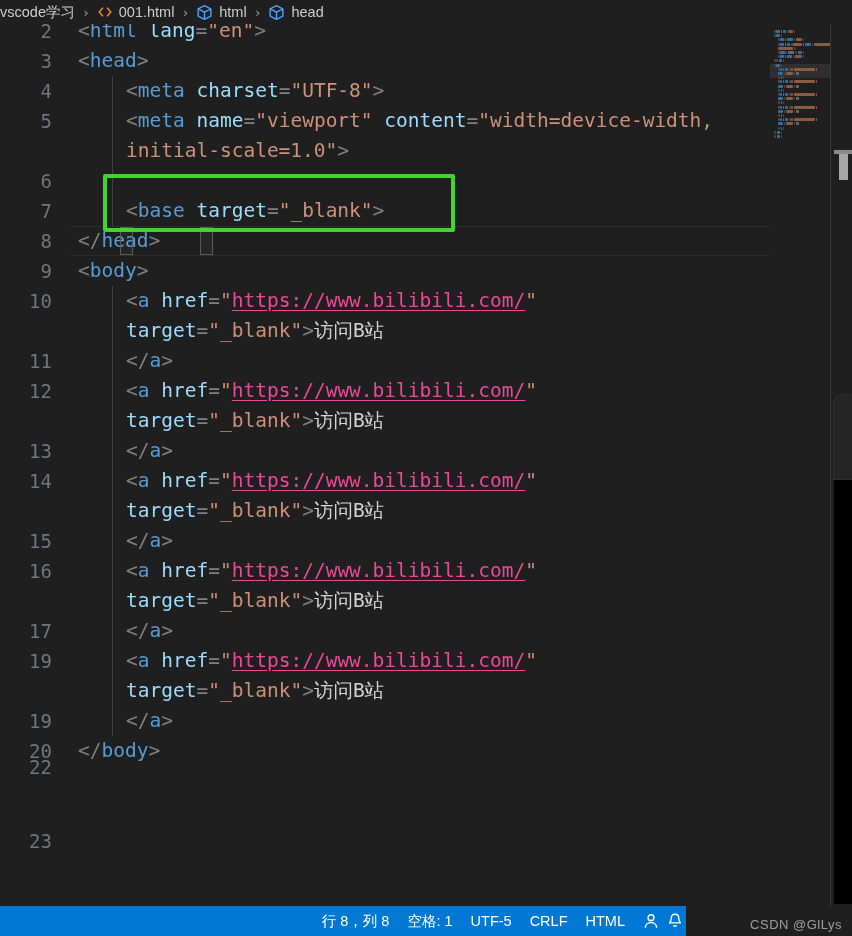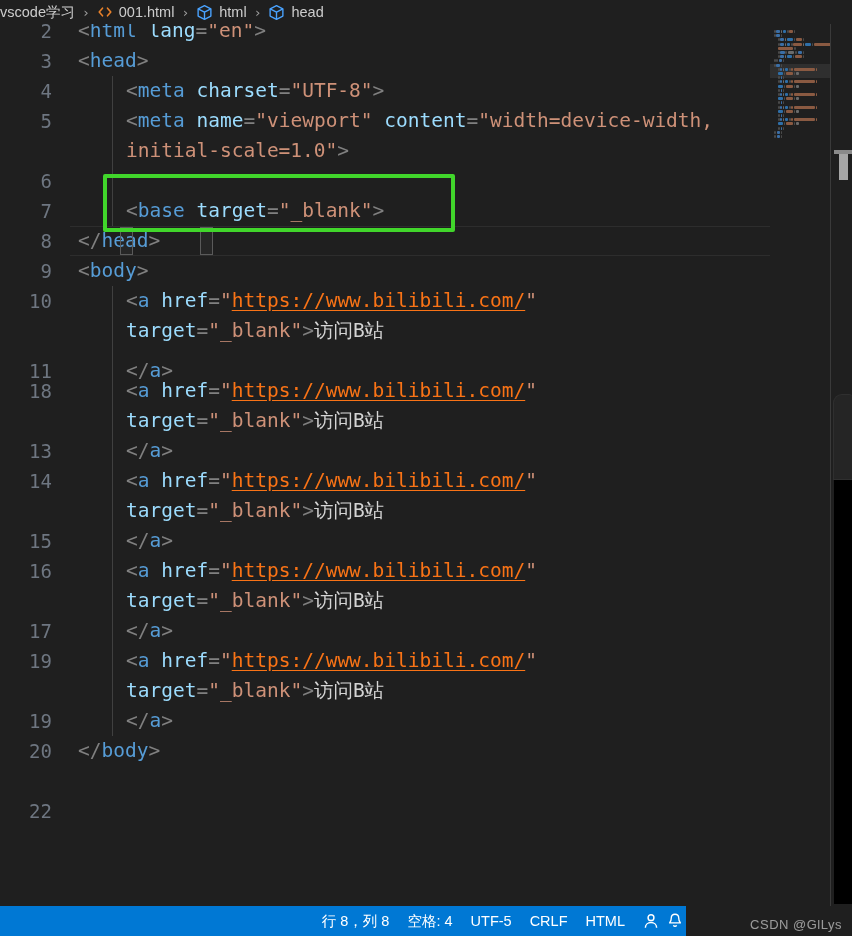--- a/index.html
+++ b/index.html
@@ -42,21 +42,21 @@
     white-space: pre; font-family: "DejaVu Sans Mono", monospace; letter-spacing: 0px;
   }
   .code.ind1 { left: 126px; }
 
   
   .t-punc  { color: #808080; }
   .t-tag   { color: #569cd6; }
   .t-attr  { color: #9cdcfe; }
   .t-str   { color: #ce9178; }
   .t-text  { color: #d4d4d4; }
-  .t-link  { color: #f97316; text-decoration: underline; text-underline-offset: 3px; }
+  .t-link  { color: #ec4899; text-decoration: underline; text-underline-offset: 3px; }
 
   
   .indent-guide {
     position: absolute; width: 1px; background: #404040; left: 112px;
   }
 
   
   .cur-line {
     position: absolute; left: 70px; width: 700px; height: 30px;
     border-top: 1px solid #2d2d2d; border-bottom: 1px solid #2d2d2d;
@@ -198,26 +198,26 @@
           <div class="ln">9</div>
           <div class="code"><span class="t-punc">&lt;</span><span class="t-tag">body</span><span class="t-punc">&gt;</span></div>
         </div>
         <div class="row" style="top: 262px;">
           <div class="ln">10</div>
           <div class="code ind1"><span class="t-punc">&lt;</span><span class="t-tag">a</span><span class="t-text"> </span><span class="t-attr">href</span><span class="t-punc">=</span><span class="t-str">"</span><span class="t-link">https://www.bilibili.com/</span><span class="t-str">"</span></div>
         </div>
         <div class="row" style="top: 292px;">
           <div class="code ind1"><span class="t-attr">target</span><span class="t-punc">=</span><span class="t-str">"_blank"</span><span class="t-punc">&gt;</span><span class="t-text">访问B站</span></div>
         </div>
-        <div class="row" style="top: 332px;">
+        <div class="row" style="top: 322px;">
           <div class="ln">11</div>
           <div class="code ind1"><span class="t-punc">&lt;/</span><span class="t-tag">a</span><span class="t-punc">&gt;</span></div>
         </div>
         <div class="row" style="top: 352px;">
-          <div class="ln">18</div>
+          <div class="ln">12</div>
           <div class="code ind1"><span class="t-punc">&lt;</span><span class="t-tag">a</span><span class="t-text"> </span><span class="t-attr">href</span><span class="t-punc">=</span><span class="t-str">"</span><span class="t-link">https://www.bilibili.com/</span><span class="t-str">"</span></div>
         </div>
         <div class="row" style="top: 382px;">
           <div class="code ind1"><span class="t-attr">target</span><span class="t-punc">=</span><span class="t-str">"_blank"</span><span class="t-punc">&gt;</span><span class="t-text">访问B站</span></div>
         </div>
         <div class="row" style="top: 412px;">
           <div class="ln">13</div>
           <div class="code ind1"><span class="t-punc">&lt;/</span><span class="t-tag">a</span><span class="t-punc">&gt;</span></div>
         </div>
         <div class="row" style="top: 442px;">
@@ -250,22 +250,26 @@
           <div class="code ind1"><span class="t-attr">target</span><span class="t-punc">=</span><span class="t-str">"_blank"</span><span class="t-punc">&gt;</span><span class="t-text">访问B站</span></div>
         </div>
         <div class="row" style="top: 682px;">
           <div class="ln">19</div>
           <div class="code ind1"><span class="t-punc">&lt;/</span><span class="t-tag">a</span><span class="t-punc">&gt;</span></div>
         </div>
         <div class="row" style="top: 712px;">
           <div class="ln">20</div>
           <div class="code"><span class="t-punc">&lt;/</span><span class="t-tag">body</span><span class="t-punc">&gt;</span></div>
         </div>
-        <div class="row" style="top: 772px;">
+        <div class="row" style="top: 728px;">
           <div class="ln">22</div>
+          <div class="code"></div>
+        </div>
+        <div class="row" style="top: 802px;">
+          <div class="ln">23</div>
           <div class="code"></div>
         </div>
         <div class="indent-guide" style="top: 52px; height: 30px;"></div>
         <div class="indent-guide" style="top: 82px; height: 60px;"></div>
         <div class="indent-guide" style="top: 142px; height: 30px;"></div>
         <div class="indent-guide" style="top: 172px; height: 30px;"></div>
         <div class="indent-guide" style="top: 262px; height: 60px;"></div>
         <div class="indent-guide" style="top: 322px; height: 30px;"></div>
         <div class="indent-guide" style="top: 352px; height: 60px;"></div>
         <div class="indent-guide" style="top: 412px; height: 30px;"></div>
@@ -423,21 +427,21 @@
       <div class="vscroll-sep"></div>
       <div class="mm-marker-h" style="left:4px; top:126px; width:18px; height:4px;"></div>
       <div class="mm-marker-v" style="left:9px; top:130px; width:9px; height:26px;"></div>
       <div class="vscroll-thumb" style="top:370px; height:86px;"></div>
       <div class="black-pane" style="left:4px; top:456px; width:18px; height:424px; background:#000;"></div>
     </div>
   </div>
 
   <div class="statusbar">
     <div class="sb-item">行 8，列 8</div>
-    <div class="sb-item">空格: 4</div>
+    <div class="sb-item">空格: 1</div>
     <div class="sb-item">UTF-5</div>
     <div class="sb-item">CRLF</div>
     <div class="sb-item">HTML</div>
     <div class="sb-icons">
       <span class="sb-ico">
         <svg width="18" height="18" viewBox="0 0 16 16">
           <circle cx="8" cy="5" r="2.6" fill="none" stroke="#fff" stroke-width="1.3"></circle>
           <path d="M3 14c0-2.8 2.2-4.6 5-4.6S13 11.2 13 14" fill="none" stroke="#fff" stroke-width="1.3"></path>
         </svg>
       </span>

